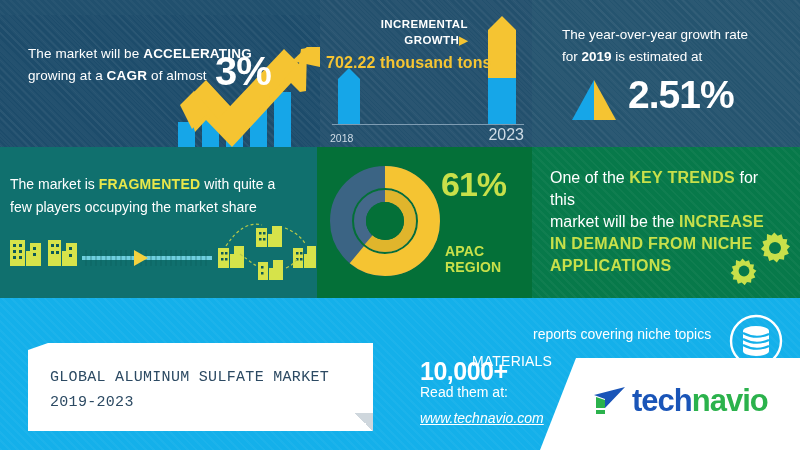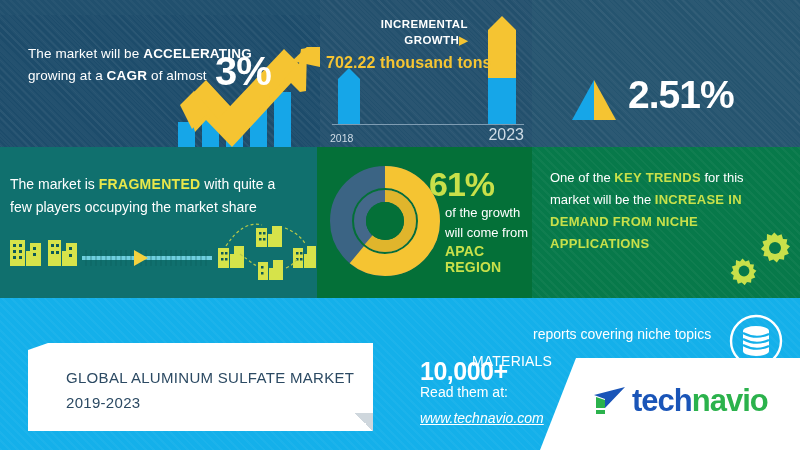--- a/index.html
+++ b/index.html
@@ -102,35 +102,35 @@
   .txt-d {
     position:absolute; left:10px; top:26px; width:300px;
     color:#ffffff; font-size:14px; line-height:23px;
     z-index:4;
   }
   .hl-yellow { color:#e9e84a; font-weight:bold; letter-spacing:.3px;text-align:right;}
   .cityRow { position:absolute; left:0; bottom:14px; width:317px; height:66px; z-index:3;}
 
   .donut { position:absolute; left:12px; top:18px; width:112px; height:112px; z-index:3;}
   .pctE {
-    position:absolute; left:112px; top:18px;
+    position:absolute; left:124px; top:18px;
     color:#c8e04a; font-weight:bold; font-size:34px; line-height:38px; letter-spacing:-1px; z-index:4;
   }
   .subE {
     position:absolute; left:128px; top:56px; width:95px;
     color:#ffffff; font-size:13px; line-height:20px; z-index:4;
   }
   .apacE {
     position:absolute; left:128px; top:96px;
     color:#c8e04a; font-weight:bold; font-size:14px; letter-spacing:.2px; z-index:4;
   }
 
   .txt-f {
     position:absolute; left:18px; top:20px; width:235px;
-    color:#ffffff; font-size:13px; line-height:22px; z-index:4;
+    color:#ffffff; font-size:16px; line-height:22px; z-index:4;
   }
   .hl-lime { color:#c8e04a; font-weight:bold; letter-spacing:.3px;}
   .gears { position:absolute; right:8px; bottom:6px; width:82px; height:62px; z-index:3;}
 
   
   .row3 {
     position:absolute; left:0; top:298px; width:800px; height:152px;
     background:#14b0ea; overflow:hidden;
   }
   .row3::after{
@@ -147,21 +147,21 @@
     position:absolute; left:22px; top:12px;
     color:#ffffff; font-weight:bold; font-size:13.5px; letter-spacing:.6px;
   }
   .reportCard {
     position:absolute; left:28px; top:45px; width:345px; height:88px;
     background:#ffffff; z-index:3;
     clip-path: polygon(0 7px, 20px 0, 100% 0, 100% 100%, 98% 100%, 0 100%);
   }
   .reportCard .rc-txt{
     position:absolute; left:22px; top:22px; width:300px;
-    color:#2c4a63; font-family:Liberation Sans, sans-serif; font-size:15px; line-height:25px; letter-spacing:.3px;margin-left:16px;
+    color:#2c4a63; font-family:Liberation Mono, monospace; font-size:15px; line-height:25px; letter-spacing:.3px;
   }
   .fold {
     position:absolute; right:0; bottom:0; width:18px; height:18px;
     background:linear-gradient(225deg, #cfd7dd 0 50%, #ffffff 50% 100%);
     z-index:4;
   }
 
   .bigCount {
     position:absolute; left:420px; top:20px;
     color:#ffffff; font-weight:bold; font-size:25px; line-height:34px; letter-spacing:-.5px; z-index:5;margin-top:36px;
@@ -237,20 +237,24 @@
       <div class="incLabel">
         <span>INCREMENTAL</span><br>
         <span>GROWTH</span><span class="incTri">▶</span>
       </div>
       <div class="incValue">702.22 thousand tons</div>
       <div class="yr2018">2018</div>
       <div class="yr2023">2023</div>
     </div>
 
     <div class="panel-c">
+      <div class="txt-c">
+        <span>The year-over-year growth rate</span><br>
+        <span>for </span><b>2019</b><span> is estimated at</span>
+      </div>
       <svg class="triC" viewBox="0 0 44 40">
         <polygon points="22,0 0,40 22,40" fill="#16a6e8"></polygon>
         <polygon points="22,0 44,40 22,40" fill="#f5c432"></polygon>
       </svg>
       <div class="val-c">2.51%</div>
     </div>
   </div>
 
   <div class="row2">
 
@@ -336,24 +340,20 @@
       <svg class="donut" viewBox="0 0 112 112">
 
         <circle cx="56" cy="56" r="44" fill="none" stroke="#3b6484" stroke-width="22"></circle>
         <circle cx="56" cy="56" r="44" fill="none" stroke="#f5c432" stroke-width="22" stroke-dasharray="168.6 107.9" transform="rotate(-90 56 56)"></circle>
 
         <circle cx="56" cy="56" r="25" fill="none" stroke="#44688a" stroke-width="12"></circle>
         <circle cx="56" cy="56" r="25" fill="none" stroke="#e0b52c" stroke-width="12" stroke-dasharray="95.8 61.3" transform="rotate(-90 56 56)"></circle>
         <circle cx="56" cy="56" r="19" fill="#047038"></circle>
       </svg>
       <div class="pctE">61%</div>
-      <div class="subE">
-        <span>of the growth</span><br>
-        <span>will come from</span>
-      </div>
       <div class="apacE">APAC REGION</div>
     </div>
 
     <div class="panel-f">
       <div class="txt-f">
         <span>One of the </span><span class="hl-lime">KEY TRENDS</span><span> for this</span><br>
         <span>market will be the </span><span class="hl-lime">INCREASE IN DEMAND FROM NICHE APPLICATIONS</span>
       </div>
       <svg class="gears" viewBox="0 0 82 62">
         <g fill="#c8e04a">

